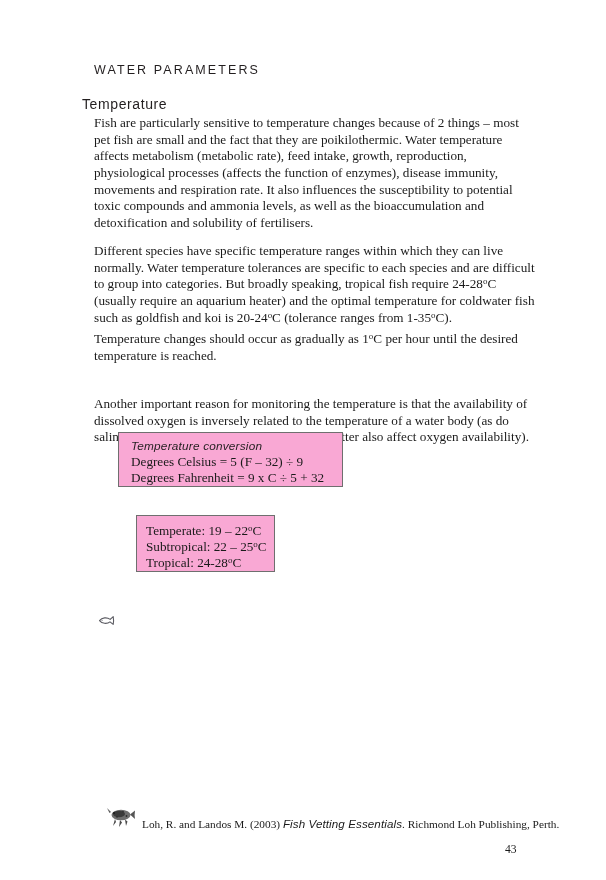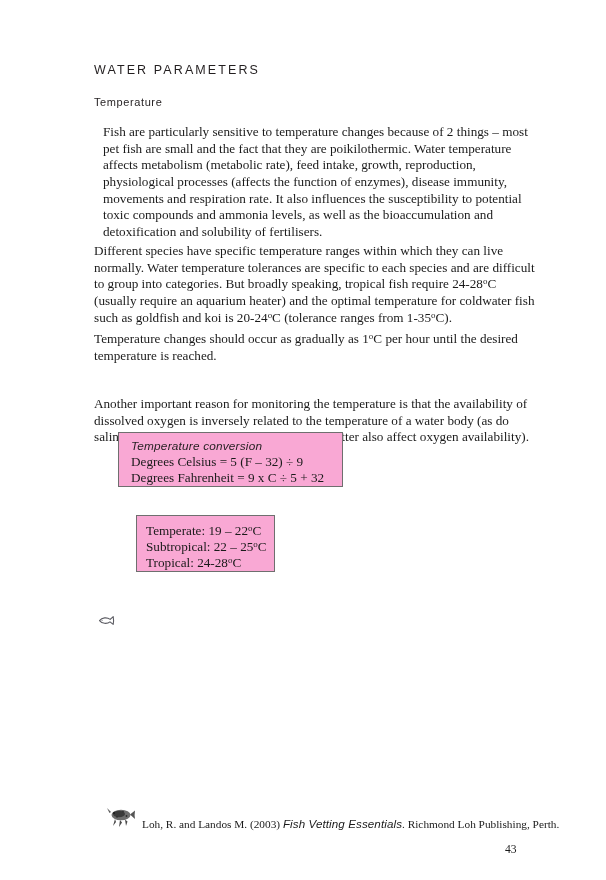--- a/index.html
+++ b/index.html
@@ -23,40 +23,40 @@
     left: 94px;
     top: 63px;
     font-family: "Liberation Sans", sans-serif;
     font-size: 12.5px;
     letter-spacing: 2.1px;
     color: #231f20;
     white-space: nowrap;
   }
   .sub-title {
     position: absolute;
-    left: 94px;
+    left: 82px;
     top: 96px;
     font-family: "Liberation Sans", sans-serif;
-    font-size: 11px;
+    font-size: 14px;
     letter-spacing: 0.6px;
     color: #231f20;
     white-space: nowrap;
   }
 
   
   .body-block {
     position: absolute;
     left: 94px;
     width: 441px;
     font-size: 13.2px;
     line-height: 16.6px;
     text-align: left;
     color: #1a1a1a;
   }
-  .p1 { top: 111px; margin-left: 9px; }
+  .p1 { top: 102px; }
   .p2 { top: 230px; }
   .p3 { top: 318px; }
   .p4 { top: 383px; }
 
   sup.deg {
     font-size: 0.68em;
     vertical-align: 0.42em;
     line-height: 0;
   }
 

